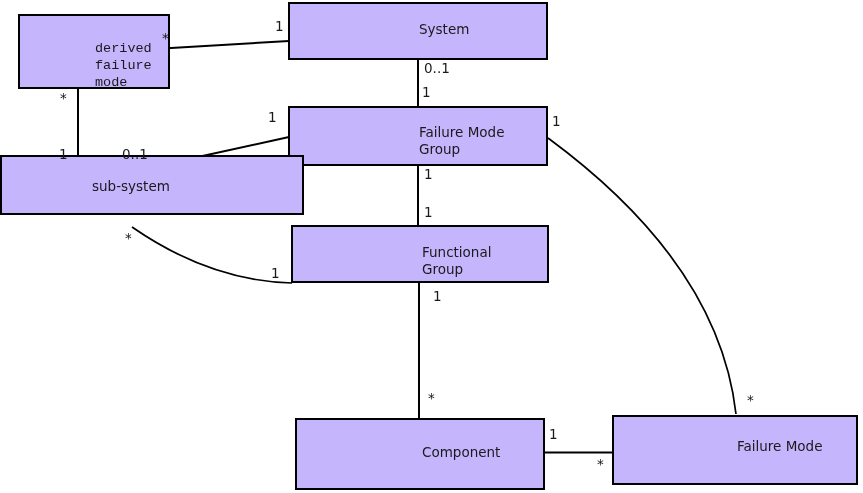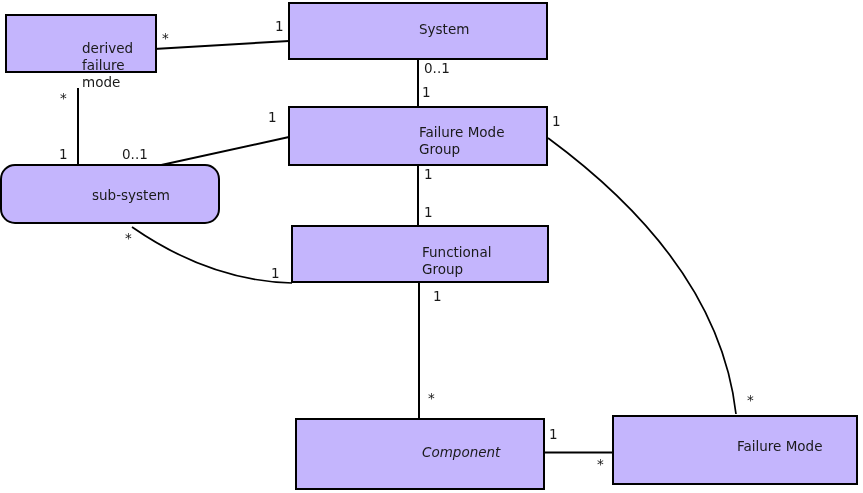--- a/index.html
+++ b/index.html
@@ -50,45 +50,45 @@
     <path d="M78,88 L78,169" stroke-width="2"></path>
     <path d="M143,169 L289,137" stroke-width="2"></path>
     <path d="M418,59 L418,107" stroke-width="2"></path>
     <path d="M418,165 L418,226" stroke-width="2"></path>
     <path d="M419,282 L419,419" stroke-width="2"></path>
     <path d="M545,452.5 L613,452.5" stroke-width="2"></path>
     <path d="M132,227 Q210,281 292,283" stroke-width="1.7"></path>
     <path d="M548,138 Q719,264 736,414" stroke-width="1.7"></path>
   </svg>
 
-  <div class="node" style="left:5px; top:14px; width:152px; height:59px;">
+  <div class="node" style="left:18px; top:14px; width:152px; height:75px;font-family:Liberation Mono, monospace;">
     <span class="node-label" style="left:75px; top:24px;">derived
 failure
 mode</span>
   </div>
 
   <div class="node" style="left:288px; top:2px; width:260px; height:58px;">
     <span class="node-label" style="left:129px; top:17px;">System</span>
   </div>
 
   <div class="node" style="left:288px; top:106px; width:260px; height:60px;">
     <span class="node-label" style="left:129px; top:16px;">Failure Mode
 Group</span>
   </div>
 
-  <div class="node" style="left:0px; top:164px; width:220px; height:60px;border-radius:15px;">
+  <div class="node" style="left:0px; top:155px; width:304px; height:60px;">
     <span class="node-label" style="left:90px; top:21px;">sub-system</span>
   </div>
 
   <div class="node" style="left:291px; top:225px; width:258px; height:58px;">
     <span class="node-label" style="left:129px; top:17px;">Functional
 Group</span>
   </div>
 
-  <div class="node" style="left:295px; top:418px; width:250px; height:72px;font-style:italic;">
+  <div class="node" style="left:295px; top:418px; width:250px; height:72px;">
     <span class="node-label" style="left:125px; top:24px;">Component</span>
   </div>
 
   <div class="node" style="left:612px; top:415px; width:246px; height:70px;">
     <span class="node-label" style="left:123px; top:21px;">Failure Mode</span>
   </div>
 
   <span class="mult" style="left:162px; top:31px;">*</span>
   <span class="mult" style="left:275px; top:19px;">1</span>
 

